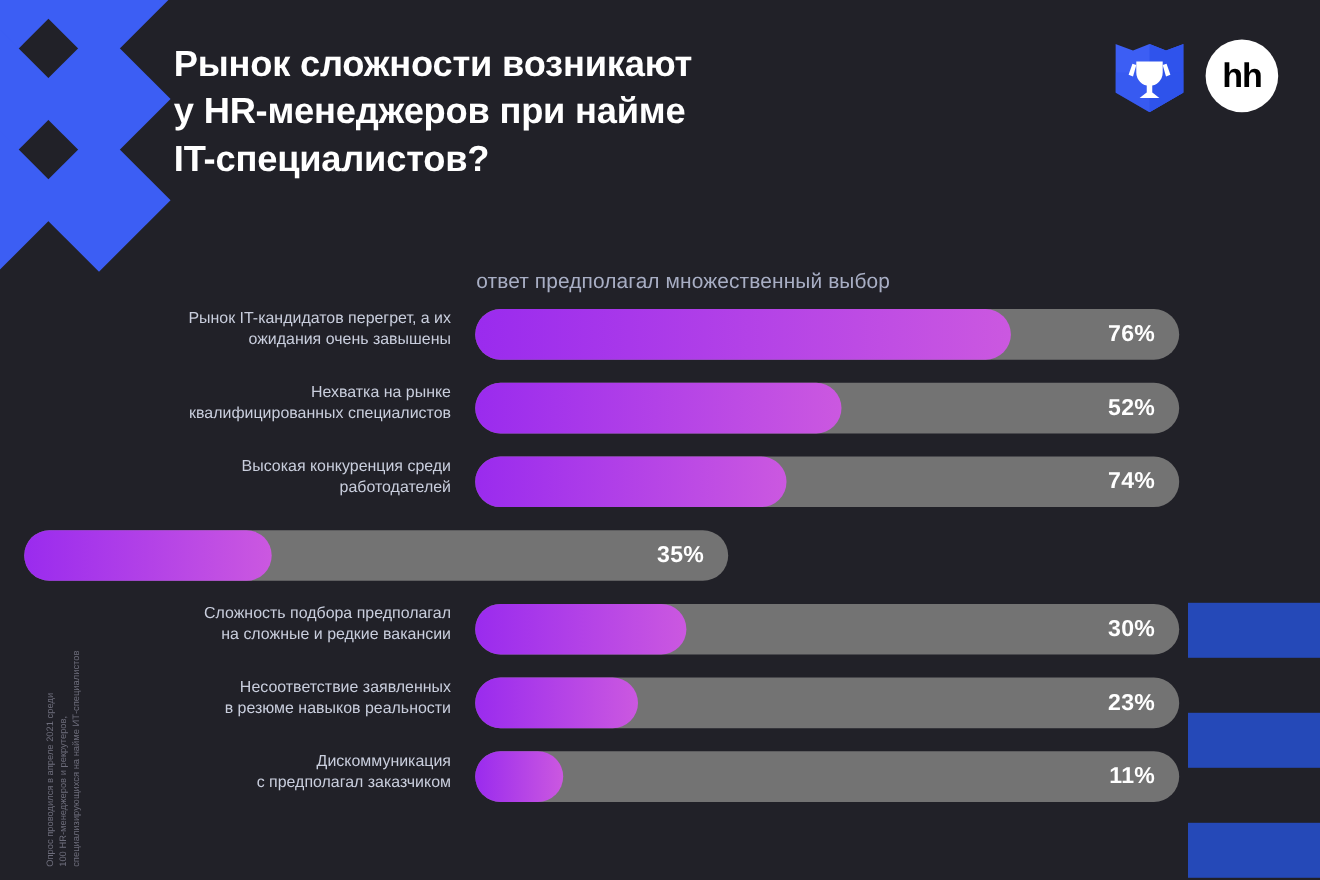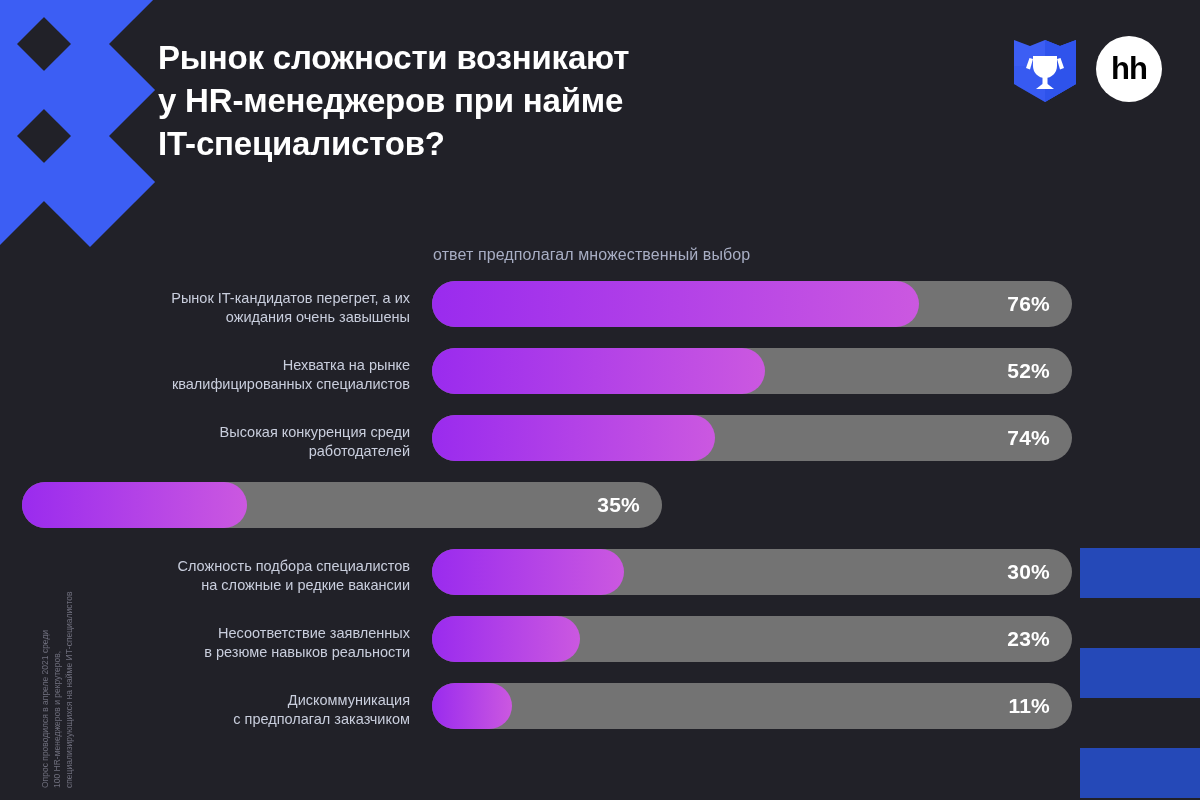--- a/index.html
+++ b/index.html
@@ -116,36 +116,36 @@
     padding-left: 12px;
     padding-top: 1px;
   }
 
   
   .chart-note {
     position: absolute;
     left: 433px;
     top: 246px;
     color: #A8AEC4;
-    font-size: 16px;
+    font-size: 19px;
     letter-spacing: 0.1px;
   }
 
   .chart {
     position: absolute;
     left: 0;
     top: 281px;
     width: 1200px;
   }
   .row {
     position: relative;
     height: 46px;
     margin-bottom: 21px;
     display: flex;
-    align-items: flex-end;
+    align-items: flex-start;
   }
   .row-label {
     width: 300px;
     margin-left: 110px;
     text-align: right;
     color: #C9CEDD;
     font-size: 14.5px;
     line-height: 19px;
     white-space: pre-line;
     padding-right: 0px;
@@ -250,21 +250,21 @@
           <div class="pct">74%</div>
         </div>
       </div>
       <div class="row">
         <div class="track">
           <div class="fill" style="width: 225px;"></div>
           <div class="pct">35%</div>
         </div>
       </div>
       <div class="row">
-        <div class="row-label">Сложность подбора специалистов
+        <div class="row-label">Сложность подбора предполагал
 на сложные и редкие вакансии</div>
         <div class="track">
           <div class="fill" style="width: 192px;"></div>
           <div class="pct">30%</div>
         </div>
       </div>
       <div class="row">
         <div class="row-label">Несоответствие заявленных
 в резюме навыков реальности</div>
         <div class="track">

